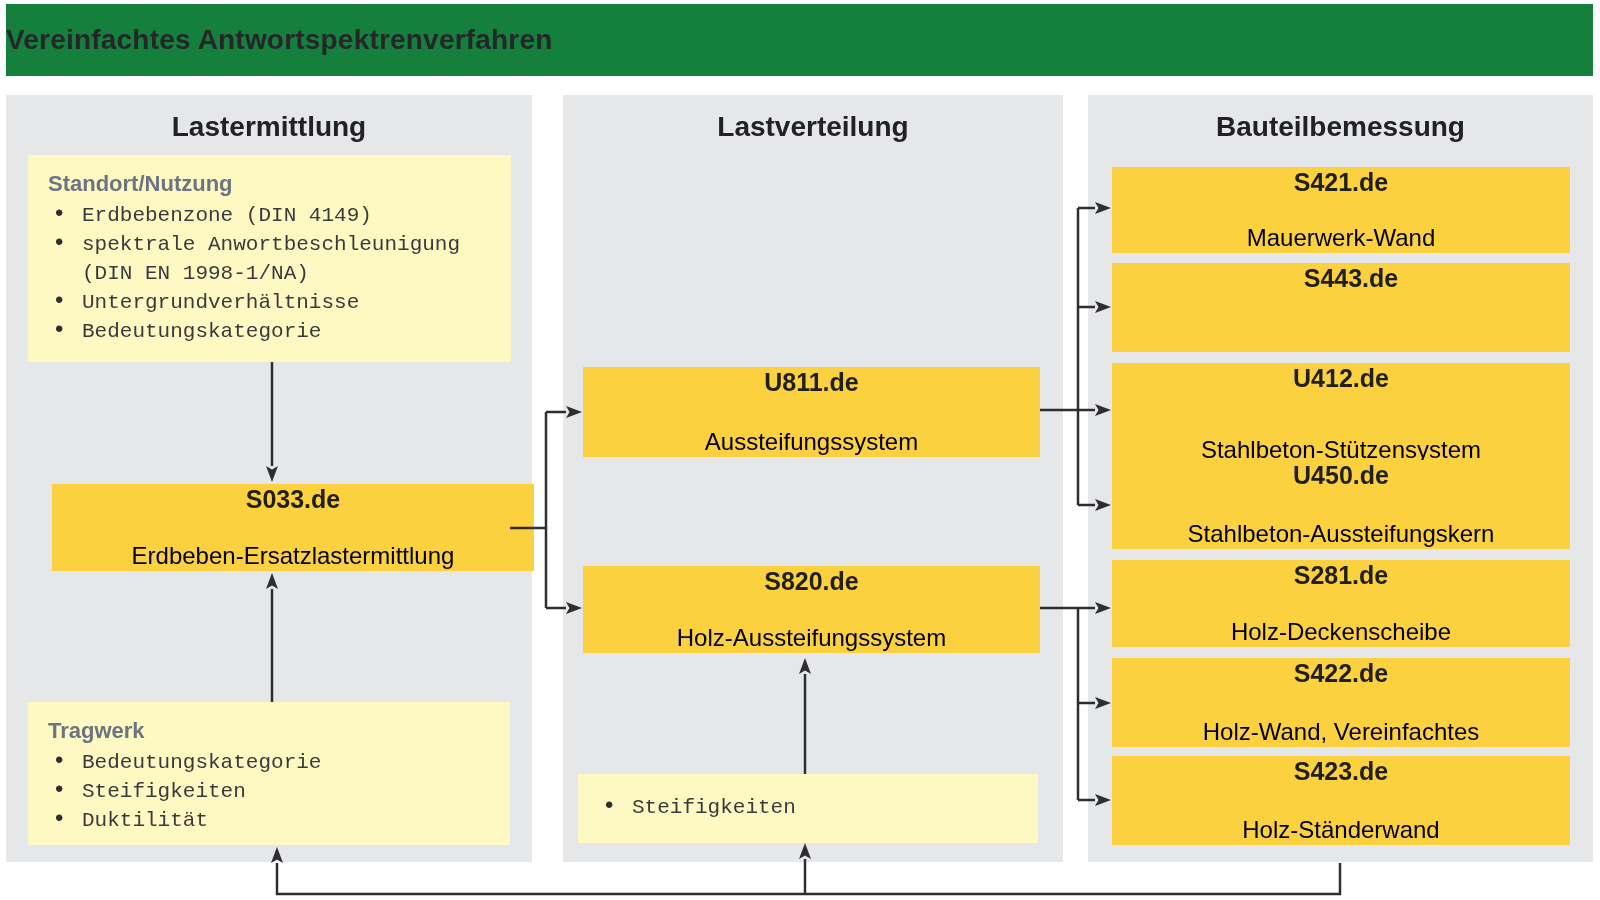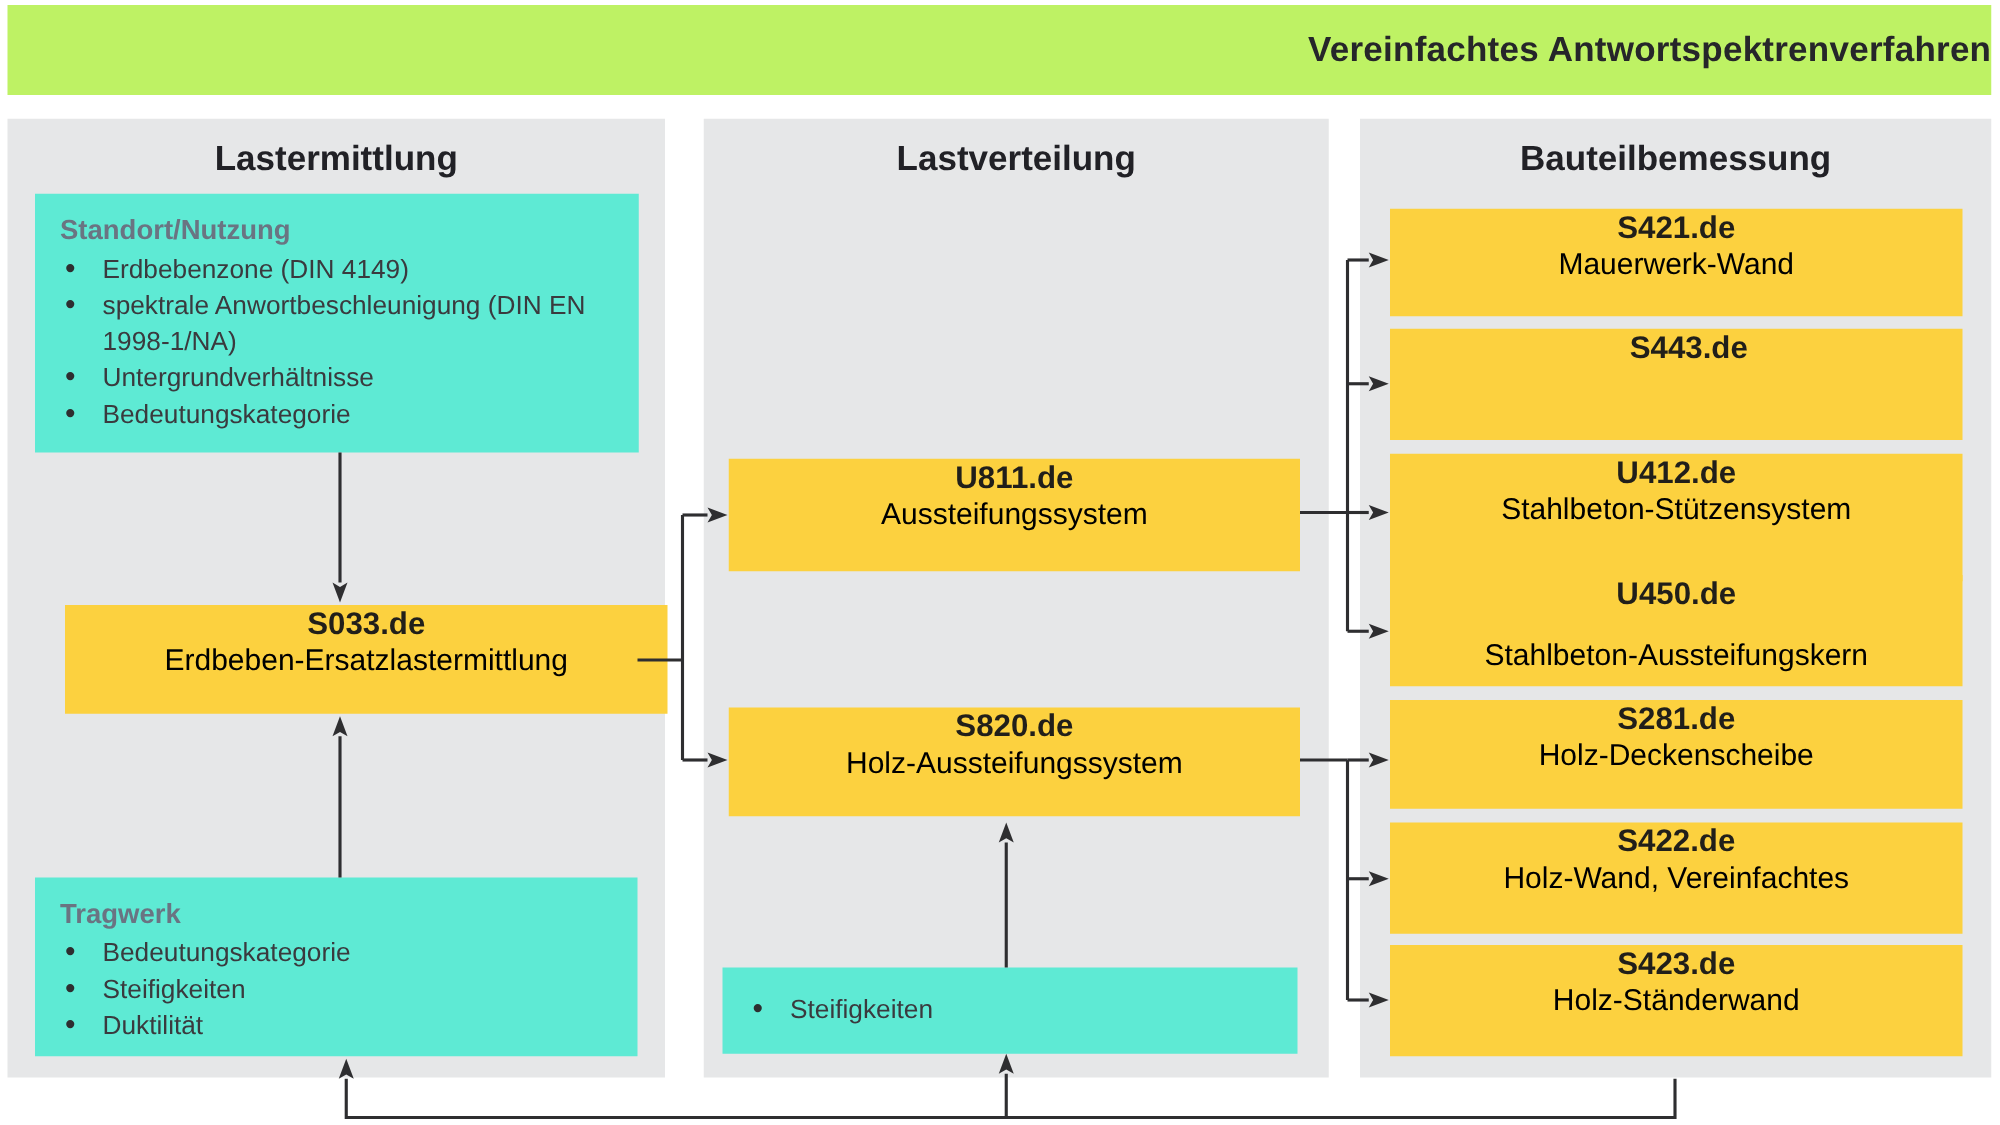--- a/index.html
+++ b/index.html
@@ -2,43 +2,43 @@
 <html><head>
 <meta charset="utf-8">
 <style>
   html,body{margin:0;padding:0;background:#ffffff;}
   .stage{
     position:relative;width:1600px;height:900px;background:#ffffff;
     font-family:"Liberation Sans",sans-serif;overflow:hidden;
   }
   .banner{
     position:absolute;left:6px;top:4px;width:1587px;height:72px;
-    background:#bef264;display:flex;align-items:center;justify-content:flex-end;
+    background:#15803d;display:flex;align-items:center;justify-content:flex-start;
   }
   .banner-title{font-size:28px;font-weight:bold;color:#26262a;letter-spacing:0.2px;}
   .col{position:absolute;top:95px;height:767px;background:#e6e7e8;}
   .col1{left:6px;width:526px;}
   .col2{left:563px;width:500px;}
   .col3{left:1088px;width:505px;}
   .col-header{
     position:absolute;left:0;top:16px;width:100%;text-align:center;
     font-size:28px;font-weight:bold;color:#212126;
   }
-  .info-box{position:absolute;background:#5eead4;box-sizing:border-box;padding:12px 18px;}
+  .info-box{position:absolute;background:#fef9c3;box-sizing:border-box;padding:12px 18px;}
   .info-heading{font-size:22px;font-weight:bold;color:#6a7482;margin:4px 0 4px 2px;}
   .bullets{list-style:none;margin:0;padding:0;}
   .bullets li{
-    position:relative;padding-left:36px;font-size:21px;line-height:29px;color:#3a3a3e;
+    position:relative;padding-left:36px;font-size:21px;line-height:29px;color:#3a3a3e;font-family:Liberation Mono, monospace;
   }
   .bullets li::before{
     content:"\2022";position:absolute;left:6px;top:-1px;font-size:24px;color:#2e2e30;
   }
   .module{
     position:absolute;background:#fcd13f;box-sizing:border-box;
-    display:flex;flex-direction:column;align-items:center;justify-content:flex-start;
+    display:flex;flex-direction:column;align-items:center;justify-content:space-between;
     text-align:center;line-height:30px;
   }
   .module .code{font-size:25px;font-weight:bold;color:#211f1a;}
   .module .label{font-size:24px;font-weight:normal;color:#000000;}
   svg.overlay{position:absolute;left:0;top:0;width:1600px;height:900px;pointer-events:none;}
   svg.overlay path.wire{fill:none;stroke:#2e2e30;stroke-width:2.5px;}
 </style>
 </head>
 <body>
 

